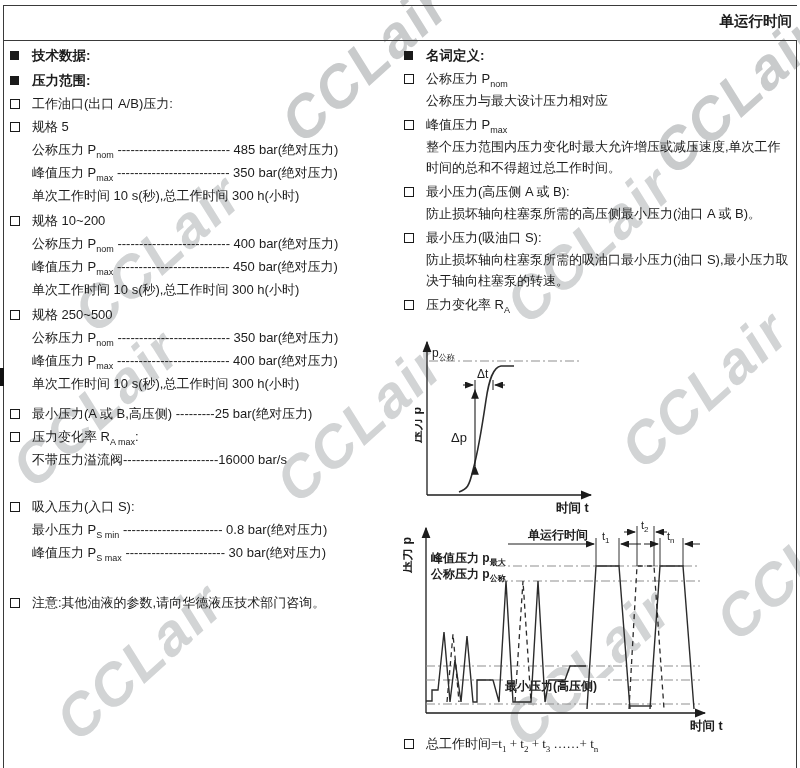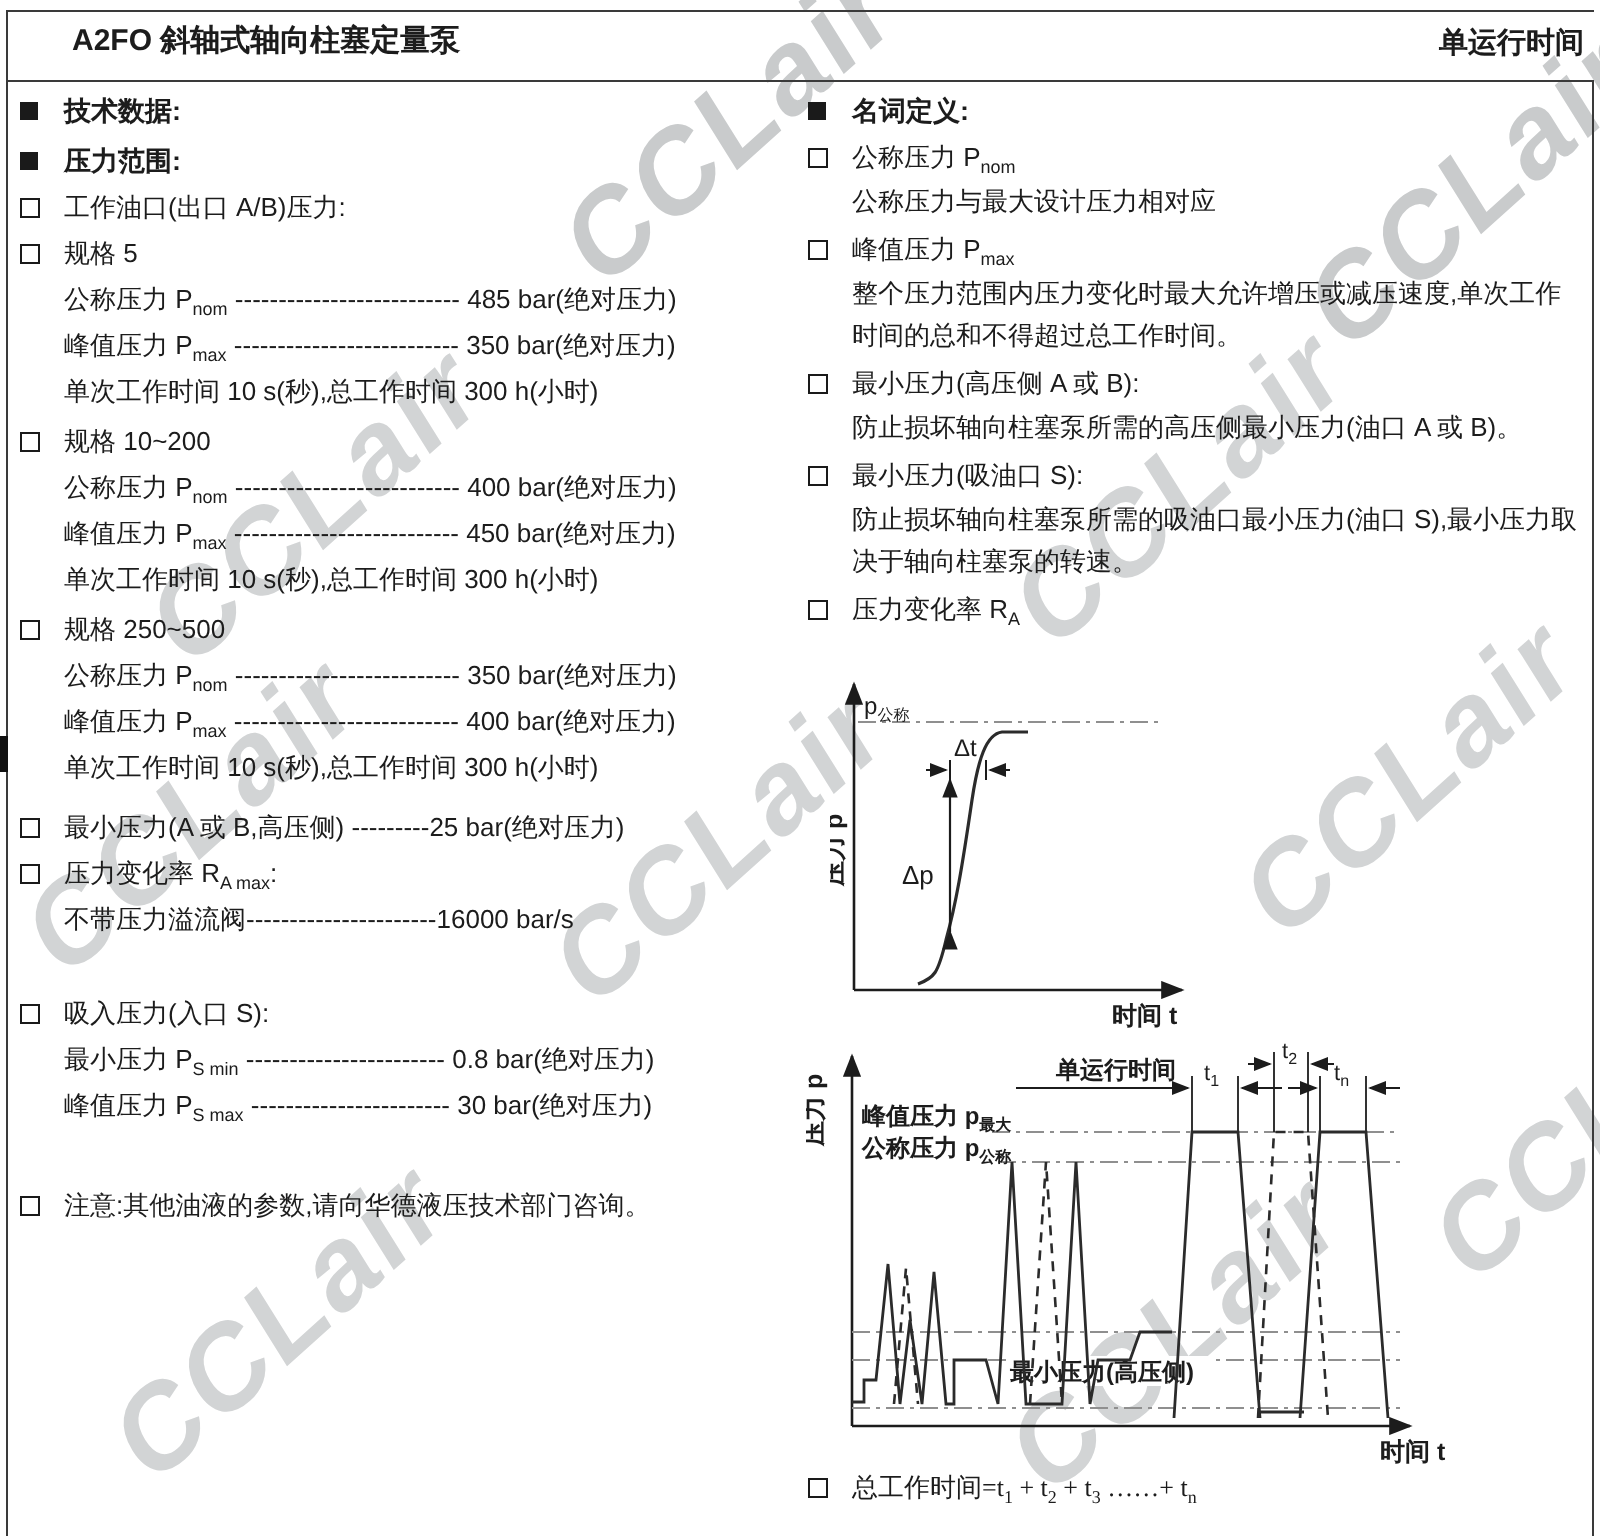--- a/index.html
+++ b/index.html
@@ -60,21 +60,20 @@
   <div class="wm" style="left:800px;top:560px;">CCLair</div>
 
   <div class="frame-line" style="left:3px;top:5px;width:794px;height:1px;"></div>
   <div class="frame-line" style="left:3px;top:40px;width:794px;height:1px;"></div>
   <div class="frame-line" style="left:3px;top:5px;width:1px;height:763px;"></div>
   <div class="frame-line" style="left:796px;top:40px;width:1px;height:728px;"></div>
   <div class="mark"></div>
 
   <div class="content">
 
-    <div class="hdr-title">A2FO 斜轴式轴向柱塞定量泵</div>
     <div class="hdr-right">单运行时间</div>
 
     <div class="col col-left">
       <div class="row head">
         <span class="bullet b-solid">
             <i></i>
           </span>
         <span class="txt">技术数据:</span>
       </div>
 

